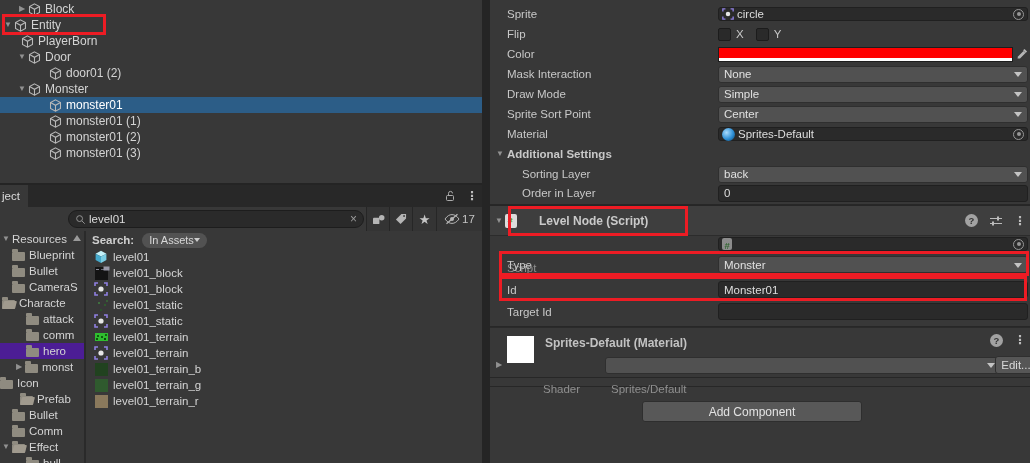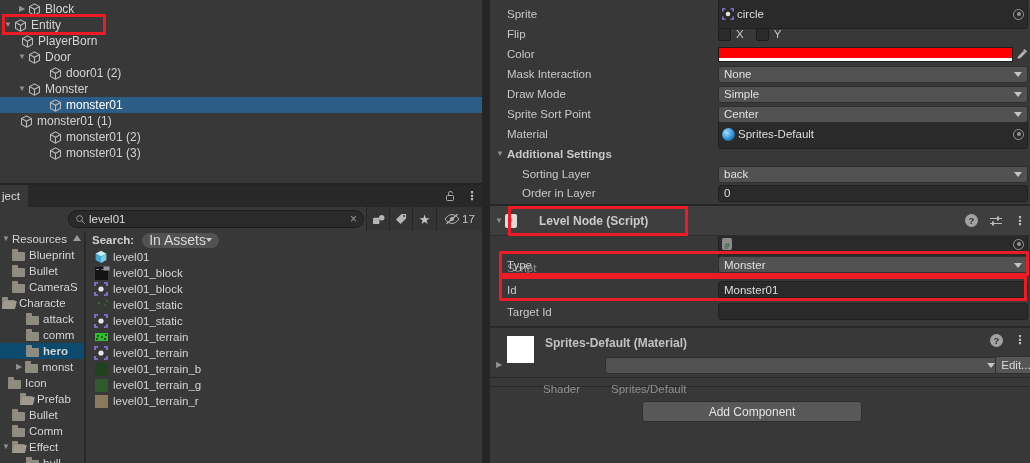--- a/index.html
+++ b/index.html
@@ -41,28 +41,28 @@
   .searchbox { position:absolute; left:68px; top:3px; width:296px; height:18px; background:#2a2a2a;
                border:1px solid #1d1d1d; border-radius:9px; display:flex; align-items:center; padding:0 6px; gap:3px;
                font-size:11.5px; color:#dedede; }
   .searchbox .clear { margin-left:auto; color:#9a9a9a; font-size:12px; }
   .filterbtns { position:absolute; left:366px; right:0; top:0; height:24px; display:flex; background:#343434; }
   .fbtn { flex:none; display:flex; align-items:center; justify-content:center; border-left:1px solid #262626; gap:2px;
           color:#c4c4c4; font-size:11.5px; }
   .pcontent { position:absolute; top:46px; bottom:0; left:0; right:0; display:flex; }
   .folders { width:84px; flex:none; position:relative; overflow:hidden; }
   .frow { height:16px; display:flex; align-items:center; white-space:nowrap; font-size:11.5px; overflow:hidden; }
-  .frow.sel { background:#0c4a6e;font-weight:bold; }
+  .frow.sel { background:#4c1d95; }
   .scrollup { position:absolute; right:3px; top:4px; width:0; height:0;
               border-left:4px solid transparent; border-right:4px solid transparent; border-bottom:6px solid #9a9a9a; }
   .assets { flex:1; border-left:2px solid #2a2a2a; padding-left:4px; overflow:hidden; }
   .searchhdr { height:18px; display:flex; align-items:center; gap:8px; padding-left:2px; }
   .searchhdr .lbl { font-weight:bold; font-size:11.5px; color:#cfcfcf; }
   .scopepill { height:15px; background:#525252; border-radius:8px; display:flex; align-items:center; 
-               padding:0 7px; font-size:14px; color:#d8d8d8; }
+               padding:0 7px; font-size:11px; color:#d8d8d8; }
   .scopepill .pd { width:0; height:0; border-left:3.5px solid transparent; border-right:3.5px solid transparent; border-top:4px solid #cccccc; }
   .arow { height:16px; display:flex; align-items:center; gap:5px; font-size:11.5px; white-space:nowrap; padding-left:4px; }
   .aicon { width:14px; height:14px; flex:none; display:flex; align-items:center; justify-content:center; }
   .tiledark { width:13px; height:13px; background:#141414; position:relative; }
   .tiledark::after { content:""; position:absolute; left:1px; top:2px; width:3px; height:1.5px; background:#8a8a9a;
                      box-shadow:9px -1px 0 1.5px #9898a8, 5px 0 0 #6a6a7a; }
   .tilefaint { width:13px; height:13px; position:relative; }
   .tilefaint::after { content:""; position:absolute; left:3px; top:3px; width:2px; height:2px; background:#3f6f3f;
                       box-shadow:6px 2px 0 #2e5c2e, 2px 7px 0 #2a522a, 8px -2px 0 #365f36; }
   .terrpix { width:13px; height:8px; background:#2fbe2f; position:relative; }
@@ -72,21 +72,21 @@
   .sw.b { background:#21421f; } .sw.g { background:#2f5a2e; } .sw.r { background:#8a795c; }
 
   
   .inspector { position:absolute; left:490px; top:0; width:540px; height:463px; background:#383838; padding-top:4px; font-size:11.5px; }
   .irow { height:20px; display:flex; align-items:center; padding-left:17px; padding-right:2px; }
   .ilabel { width:211px; flex:none; color:#c8c8c8; }
   .ilabel.sub { padding-left:15px; }
   .ival { flex:1; display:flex; align-items:center; min-width:0; }
   .dropdown { position:relative; flex:1; height:17px; background:#515151; border:1px solid #2f2f2f; border-radius:3px;
               display:flex; align-items:center; padding:0 16px 0 5px; color:#e0e0e0; }
-  .objfield { flex:1; height:30px; background:#2a2a2a; border:1px solid #202020; border-radius:3px;
+  .objfield { flex:1; height:14px; background:#2a2a2a; border:1px solid #202020; border-radius:3px;
               display:flex; align-items:center; padding:0 3px; gap:3px; color:#dedede; }
   .textfield { flex:1; height:17px; background:#2a2a2a; border:1px solid #202020; border-radius:3px;
                display:flex; align-items:center; padding:0 5px; color:#dedede; }
   .colorwrap { flex:1; display:flex; align-items:center; gap:3px; }
   .swatch { flex:1; height:15px; position:relative; border:1px solid #1d1d1d; }
   .swatch::after { content:""; position:absolute; left:0; right:0; bottom:0; height:2.5px; background:#ffffff; }
   .cb { width:13px; height:13px; background:#2a2a2a; border:1px solid #1c1c1c; border-radius:2px; flex:none; }
   .cblbl { margin:0 12px 0 5px; color:#c8c8c8; }
   .foldrow { height:20px; display:flex; align-items:center; padding-left:3px; }
   .foldrow .caret { width:14px; }
@@ -169,21 +169,21 @@
         </svg>
       <span>Monster</span>
     </div>
     <div class="hrow sel" style="padding-left:49px">
       <svg class="cub" viewBox="0 0 12 12">
           <path d="M6 .8 10.6 3.3v5.4L6 11.2 1.4 8.7V3.3z"></path>
           <path d="M1.4 3.3 6 5.8l4.6-2.5M6 5.8v5.4"></path>
         </svg>
       <span>monster01</span>
     </div>
-    <div class="hrow" style="padding-left:20px">
+    <div class="hrow" style="padding-left:49px">
       <svg class="cub" viewBox="0 0 12 12">
           <path d="M6 .8 10.6 3.3v5.4L6 11.2 1.4 8.7V3.3z"></path>
           <path d="M1.4 3.3 6 5.8l4.6-2.5M6 5.8v5.4"></path>
         </svg>
       <span>monster01 (1)</span>
     </div>
     <div class="hrow" style="padding-left:49px">
       <svg class="cub" viewBox="0 0 12 12">
           <path d="M6 .8 10.6 3.3v5.4L6 11.2 1.4 8.7V3.3z"></path>
           <path d="M1.4 3.3 6 5.8l4.6-2.5M6 5.8v5.4"></path>
@@ -282,21 +282,21 @@
         </div>
         <div class="frow sel" style="padding-left:26px">
           <span class="fold"></span>
           <span>hero</span>
         </div>
         <div class="frow" style="padding-left:13px">
           <span class="caret">▶</span>
           <span class="fold"></span>
           <span>monst</span>
         </div>
-        <div class="frow" style="padding-left:8px">
+        <div class="frow" style="padding-left:0">
           <span class="fold"></span>
           <span>Icon</span>
         </div>
         <div class="frow" style="padding-left:20px">
           <span class="fold open"></span>
           <span>Prefab</span>
         </div>
         <div class="frow" style="padding-left:12px">
           <span class="fold"></span>
           <span>Bullet</span>

